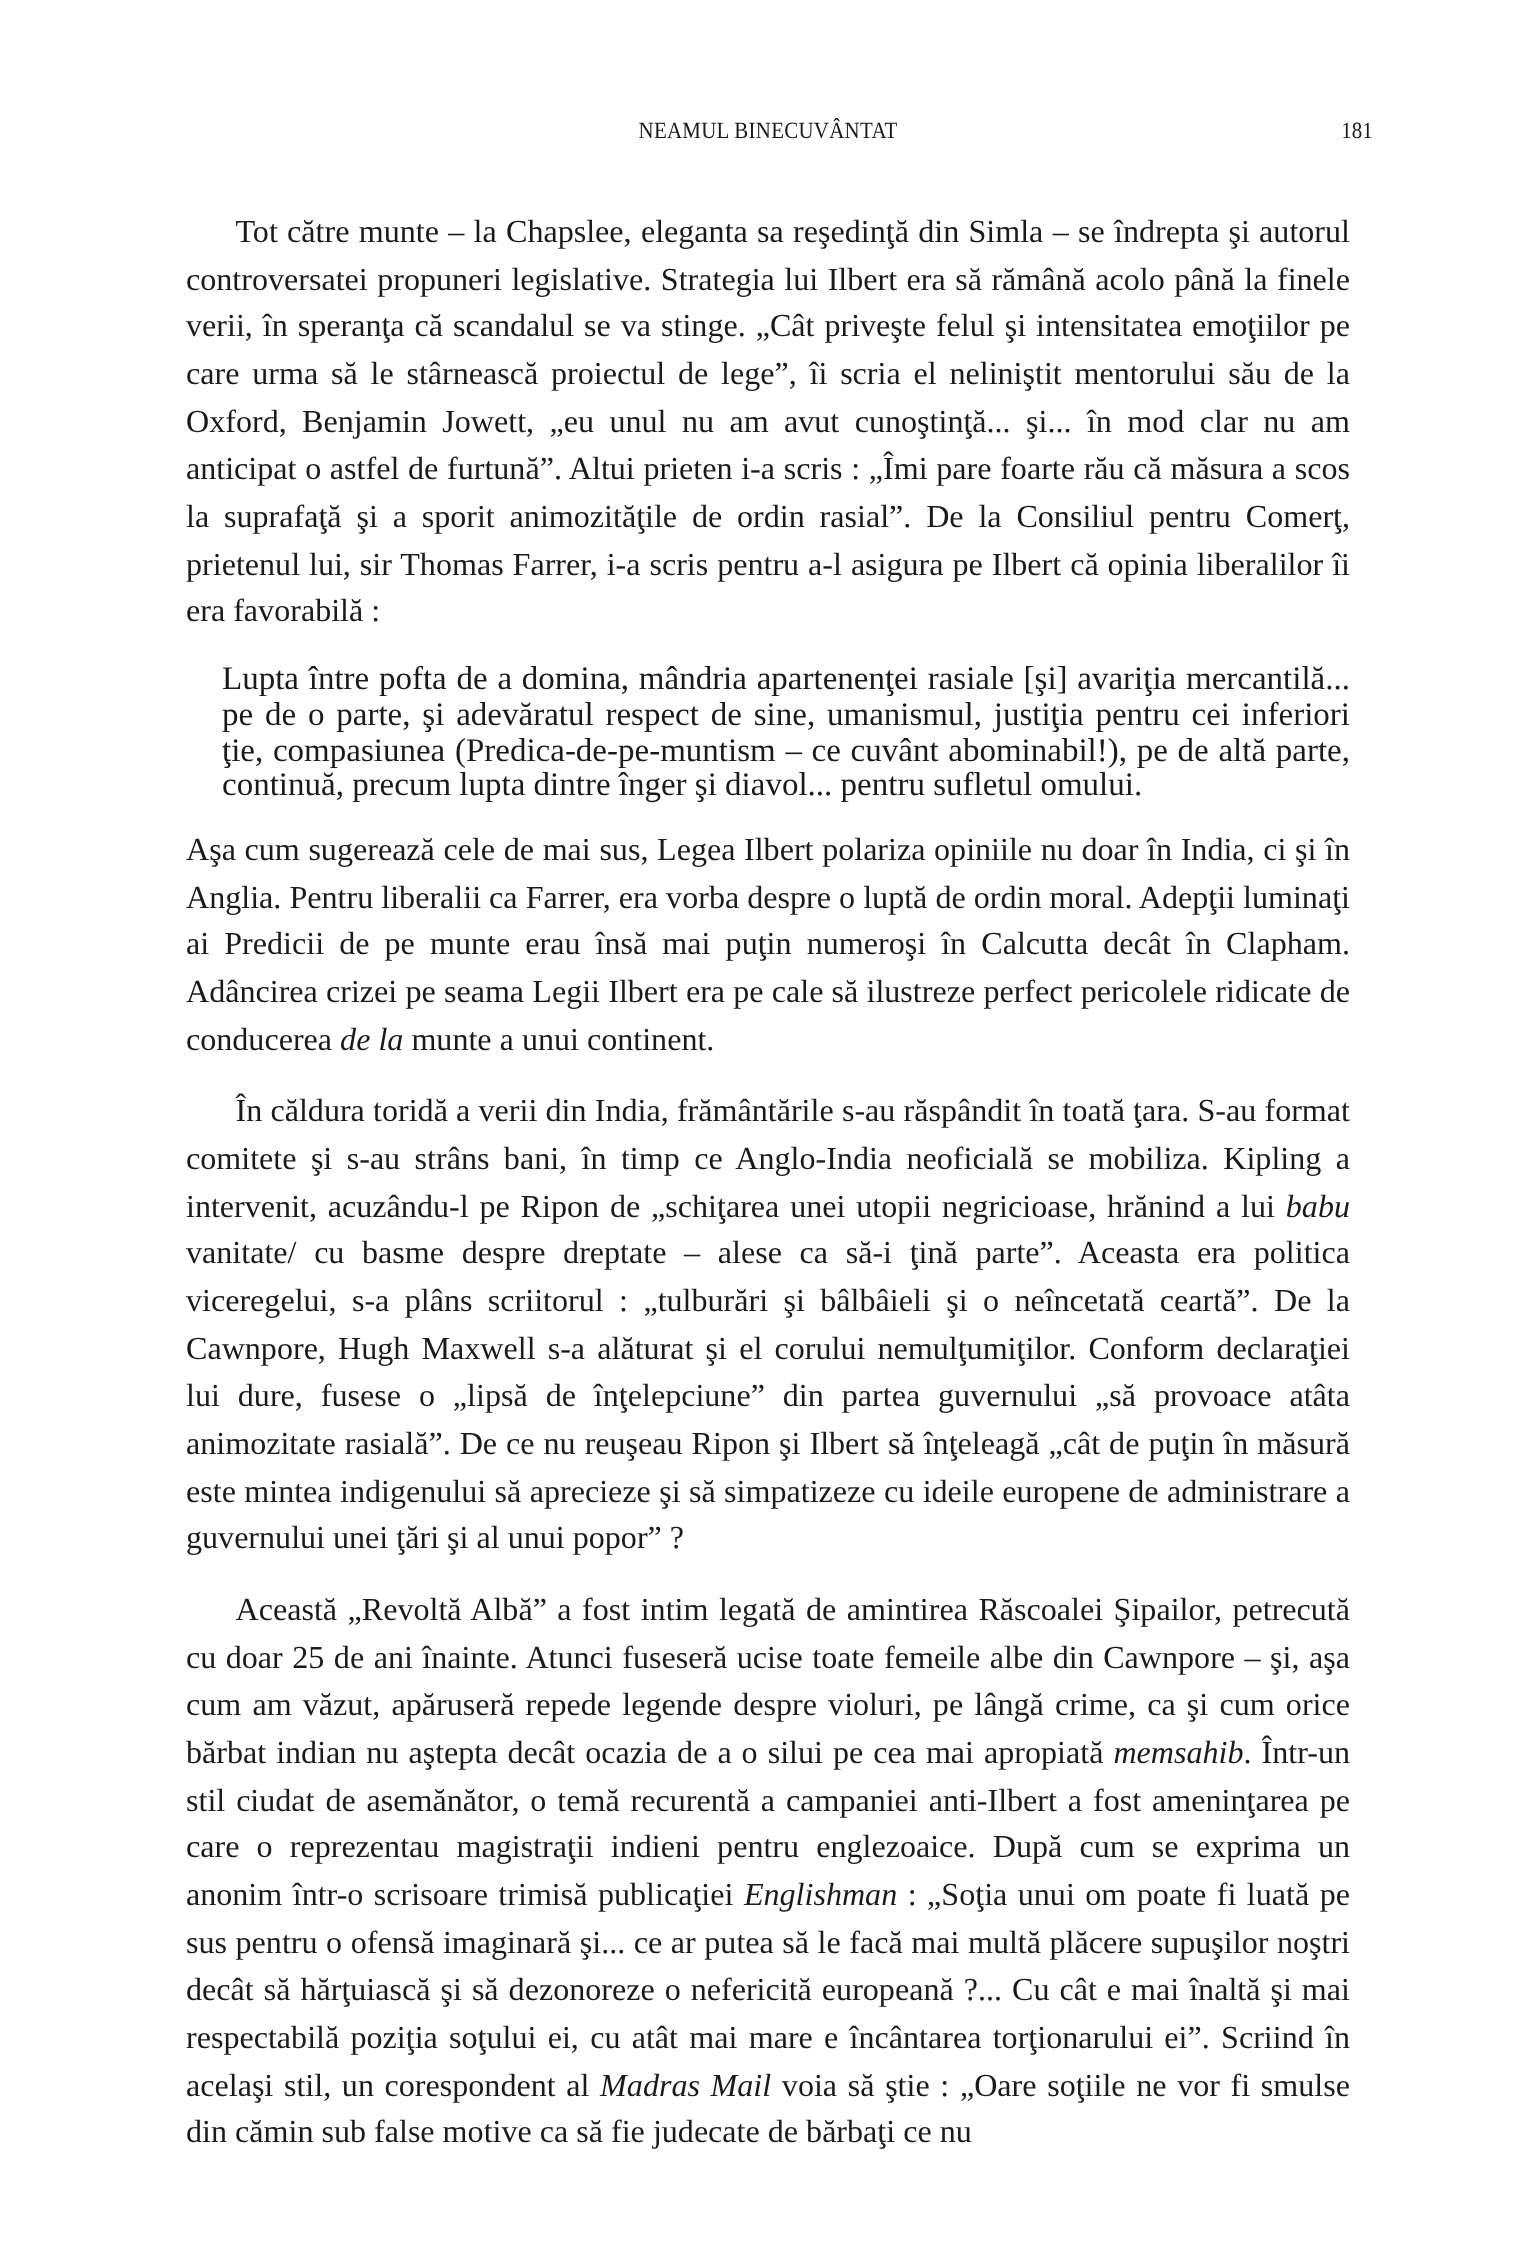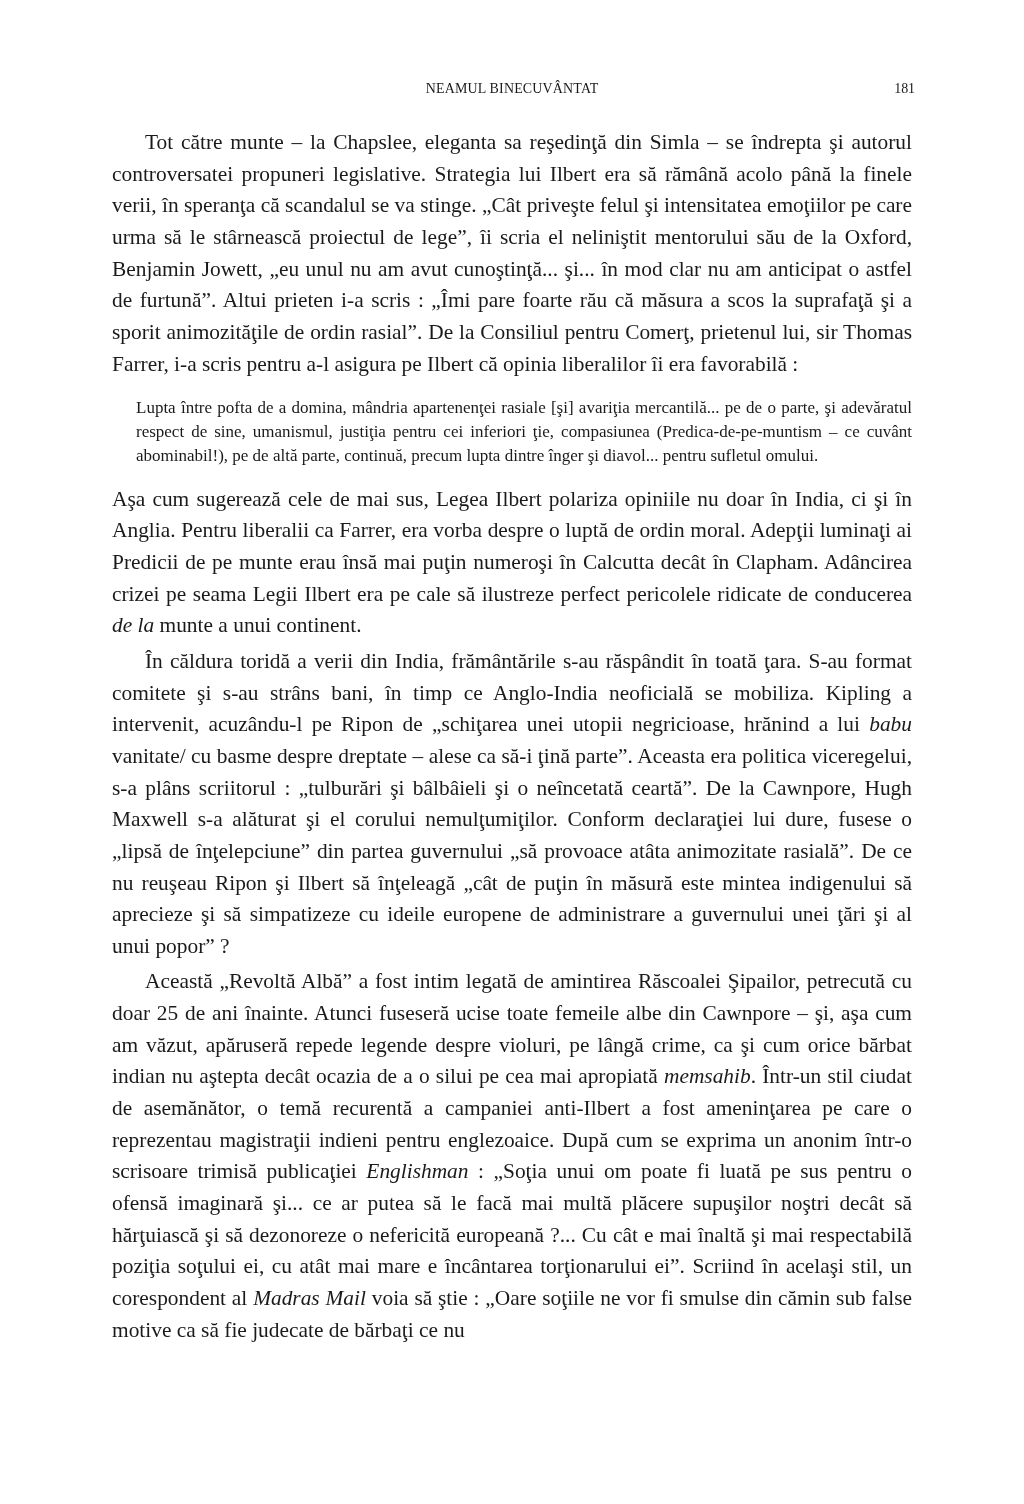--- a/index.html
+++ b/index.html
@@ -14,31 +14,31 @@
     position: absolute; left: 0; right: 0; text-align: center;
     font-size: 15.5px; letter-spacing: 0.2px; transform: scaleX(0.9);
   }
   .page-number {
     position: absolute; right: 0; font-size: 15.5px; transform: scaleX(0.9);
   }
   .text-block {
     position: absolute; left: 108px; top: 123px; width: 808px;
   }
   p {
-    margin: 4px; font-size: 21.4px; line-height: 31.65px; text-align: justify;
+    margin: 16px; font-size: 21.4px; line-height: 31.65px; text-align: justify;
     text-align-last: auto;
     hyphens: manual;
   }
   p.indent { text-indent: 33px; }
   p.last-line-left { text-align-last: left; }
   .quote {
     margin: 16px 0 16px 24px; width: 784px;
   }
   .quote p {
-    font-size: 17px; line-height: 23.8px;
+    font-size: 22px; line-height: 23.8px;
   }
   em { }
 </style>
 </head>
 <body>
 
 <div class="running-head">
   <div class="running-title">NEAMUL BINECUVÂNTAT</div>
   <div class="page-number">181</div>
 </div>

